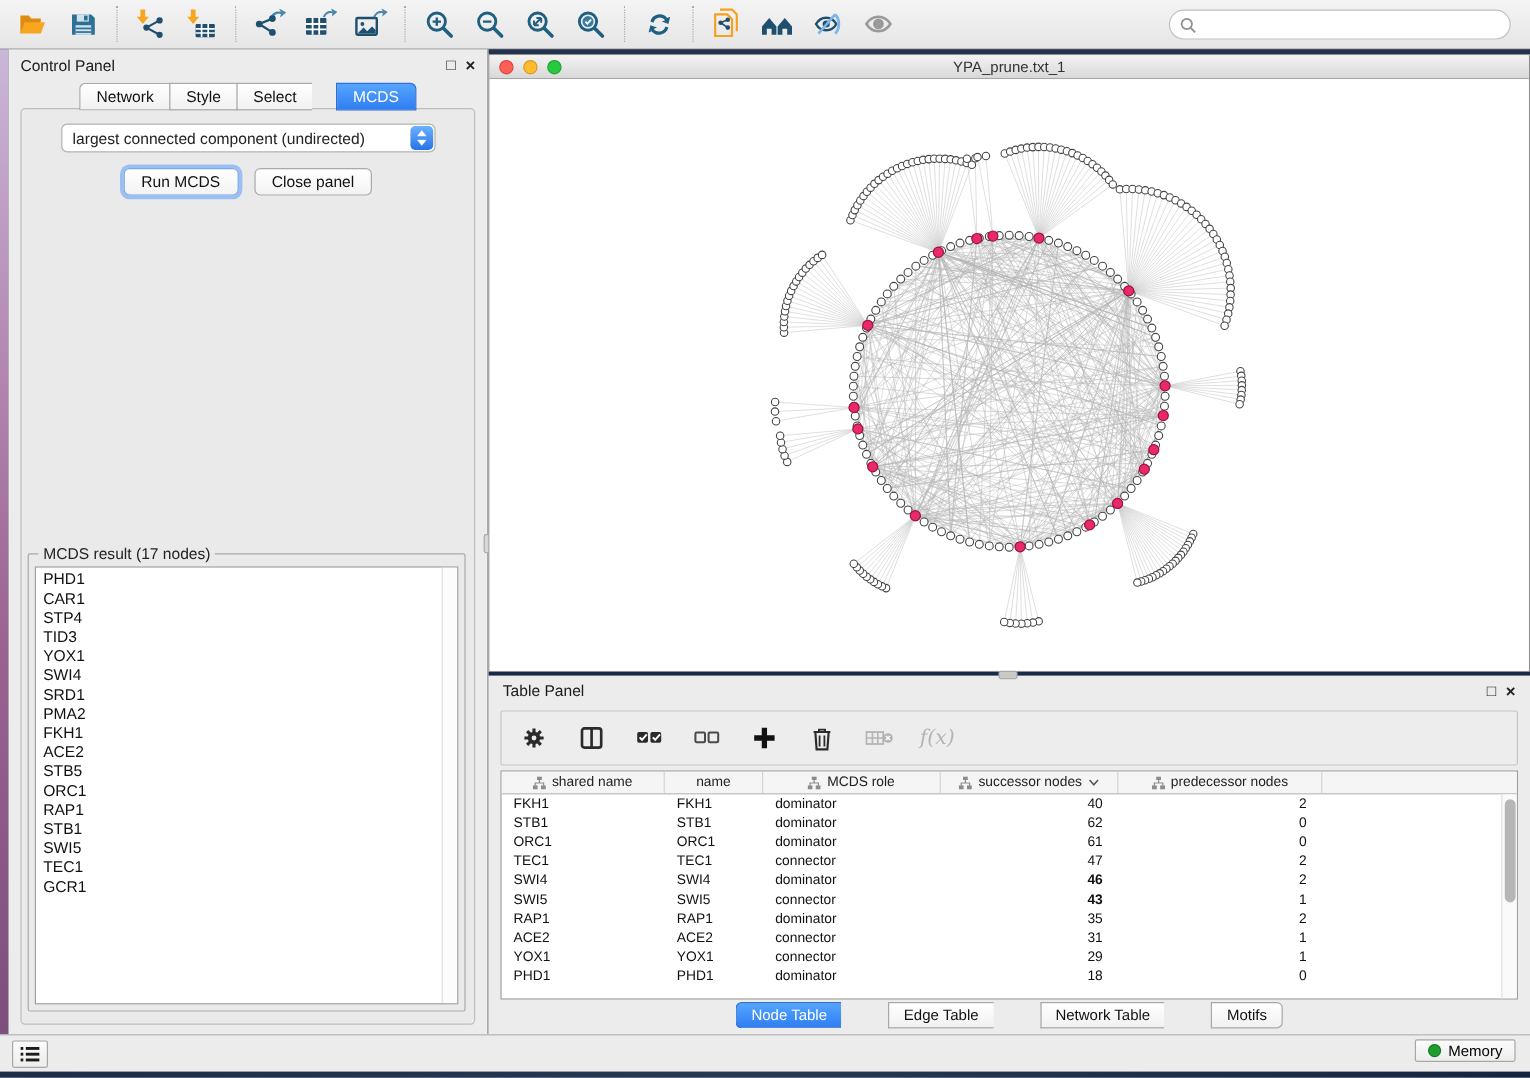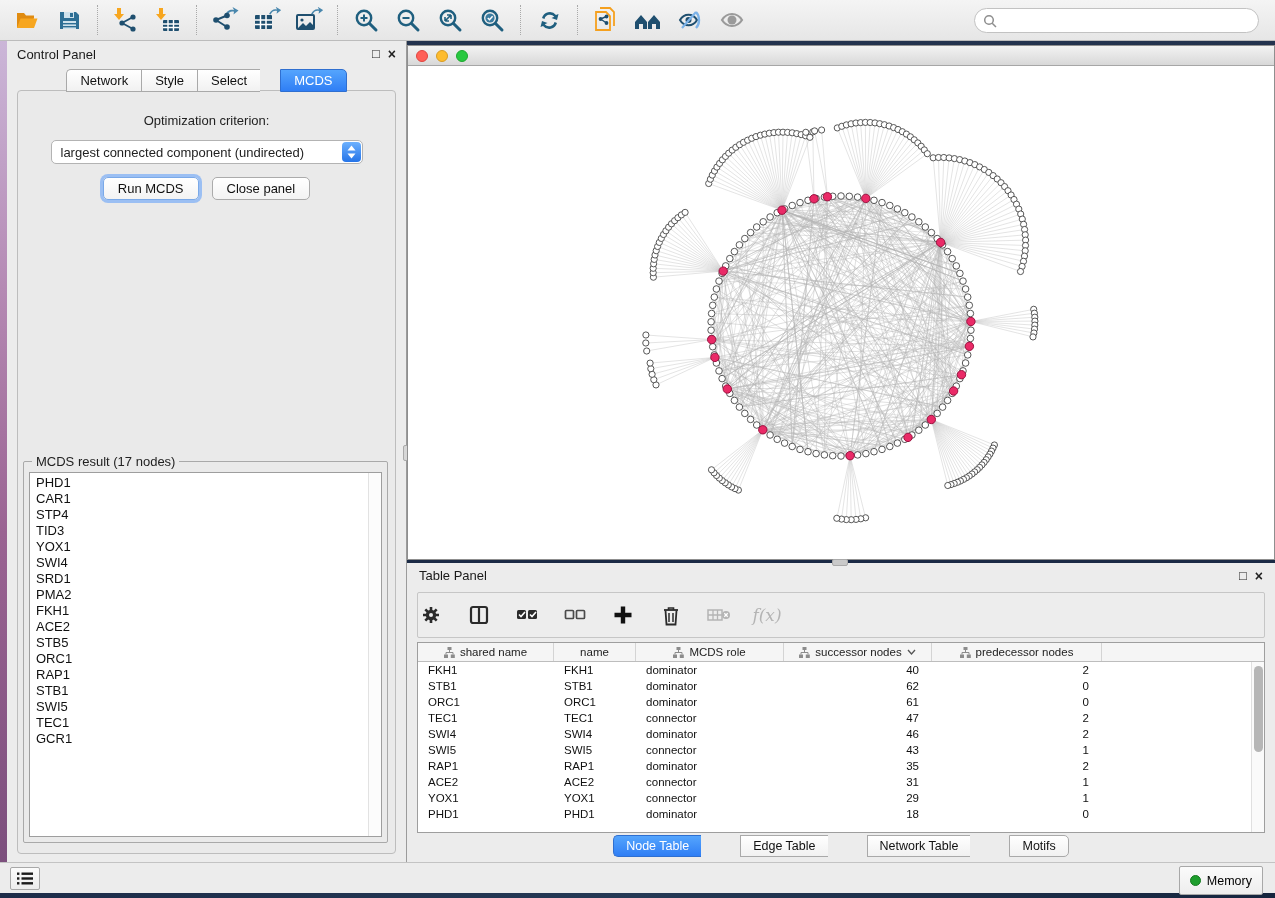--- a/index.html
+++ b/index.html
@@ -72,21 +72,21 @@
   .light.yellow { background:#febc2e; border:1px solid #d89c22; }
   .light.green { background:#28c840; border:1px solid #1da82f; }
   .net-title { position:absolute; left:0; right:0; text-align:center; font-size:12.5px; color:#333; }
   .net-canvas { position:relative; width:866px; height:493px; background:#fff; }
   .h-grip { position:absolute; left:425px; top:-4px; width:16px; height:7px; background:#c9c9c9; border:1px solid #aaa; border-radius:2px; }
   .v-grip { position:absolute; left:-6px; top:404px; width:7px; height:16px; background:#d7d7d7; border:1px solid #aaa; border-radius:2px; }
   
   .table-panel { position:absolute; left:407px; top:563px; width:868px; height:299px; background:#ececec; }
   .tp-titlebar { height:25px; display:flex; align-items:center; padding:0 12px; }
   .tp-toolbar { position:absolute; left:10px; right:10px; top:29px; height:46px;
-    background:#ededed; border:1px solid #c6c6c6; border-radius:2px; display:flex; align-items:center; gap:22px; }
+    background:#ededed; border:1px solid #c6c6c6; border-radius:2px; display:flex; align-items:center; padding-left:14px; gap:22px; }
   .tt-btn { background:none; border:none; cursor:pointer; display:flex; align-items:center; justify-content:center; width:26px; height:26px; }
   .tt-btn.disabled { cursor:default; }
   .fx { font-family:"DejaVu Serif","Liberation Serif",serif; font-style:italic; font-size:17px; color:#b4b4b4; }
   .table-box { position:absolute; left:10px; right:10px; top:79px; bottom:29px; background:#fff; border:1px solid #9e9e9e; overflow:hidden; }
   .thead { display:flex; height:19px; background:#f5f5f5; border-bottom:1px solid #bdbdbd; }
   .th { display:flex; align-items:center; justify-content:center; gap:5px; font-size:11.5px; color:#222;
     border-right:1px solid #d4d4d4; cursor:pointer; flex-shrink:0; }
   .tbody { position:relative; }
   .tr { display:flex; height:16px; cursor:pointer; }
   .td { font-size:11.5px; color:#111; padding-left:10px; display:flex; align-items:center; flex-shrink:0;
@@ -99,21 +99,21 @@
     border:1px solid #a9a9a9; border-right-width:0; cursor:pointer; color:#111; }
   .tp-tab:first-child { border-radius:5px 0 0 5px; }
   .tp-tab:last-child { border-right-width:1px; border-radius:0 5px 5px 0; }
   .tp-tab.active { background:linear-gradient(#55a5fd,#2f7ef5); color:#fff; border-color:#2f6fd0; }
   
   .statusbar { position:absolute; left:0; top:862px; width:1275px; height:31px;
     background:#ececec; border-top:1px solid #c3c3c3; }
   .panel-menu-btn { position:absolute; left:10px; top:4px; width:30px; height:23px;
     background:linear-gradient(#fbfbfb,#ededed); border:1px solid #a8a8a8; border-radius:2px;
     display:flex; align-items:center; justify-content:center; cursor:pointer; }
-  .memory-btn { position:absolute; right:12px; top:3px; height:29px; padding:0 10px;
+  .memory-btn { position:absolute; right:12px; top:3px; height:19px; padding:0 10px;
     background:linear-gradient(#fbfbfb,#ededed); border:1px solid #a8a8a8; border-radius:2px;
     display:flex; align-items:center; gap:6px; font-size:12.5px; cursor:pointer; }
   .mem-dot { width:11px; height:11px; border-radius:50%; background:#1e9e2d; border:1px solid #157a20; }
 </style>
 </head>
 <body>
 
 <div class="toolbar">
   <button class="tb-btn">
     <svg width="26" height="26" viewBox="0 0 26 26">
@@ -269,21 +269,20 @@
       <button class="win-btn">×</button>
     </span>
   </div>
   <div class="cp-tabs">
       <button class="cp-tab">Network</button>
       <button class="cp-tab">Style</button>
       <button class="cp-tab">Select</button>
       <button class="cp-tab active">MCDS</button>
     </div>
   <div class="cp-content">
-    <div class="opt-label">Optimization criterion:</div>
     <div class="select">
       <span class="sel-text">largest connected component (undirected)</span>
       <span class="stepper">
         <svg width="9" height="6" viewBox="0 0 9 6">
             <path d="M0.5 5.5 L4.5 0.5 L8.5 5.5 Z" fill="#fff"></path>
           </svg>
         <svg width="9" height="6" viewBox="0 0 9 6">
             <path d="M0.5 0.5 L4.5 5.5 L8.5 0.5 Z" fill="#fff"></path>
           </svg>
       </span>
@@ -316,20 +315,21 @@
           </div>
         <div class="mcds-scroll"></div>
       </div>
     </div>
   </div>
   <div class="v-grip" style="position:absolute; right:-4px; left:auto;"></div>
 </div>
 
 <div class="net-window">
   <div class="net-titlebar">
+    <span class="net-title">YPA_prune.txt_1</span>
     <span class="lights">
       <span class="light red"></span>
       <span class="light yellow"></span>
       <span class="light green"></span>
     </span>
   </div>
   <div class="net-canvas">
     <svg width="866" height="493" viewBox="0 0 866 493">
         <g>
           <line x1="374.0" y1="144.2" x2="551.9" y2="207.4" stroke="#b5b5b5" stroke-width="0.6" stroke-opacity="0.7"></line>
@@ -1332,28 +1332,28 @@
           <div class="td" style="width: 136px;">TEC1</div>
           <div class="td" style="width: 82px;">TEC1</div>
           <div class="td" style="width: 148px;">connector</div>
           <div class="td num" style="width: 148px;">47</div>
           <div class="td num" style="width: 170px;">2</div>
         </div>
         <div class="tr">
           <div class="td" style="width: 136px;">SWI4</div>
           <div class="td" style="width: 82px;">SWI4</div>
           <div class="td" style="width: 148px;">dominator</div>
-          <div class="td num" style="width: 148px;">46</div>
+          <div class="td num" style="width: 148px; font-weight: bold;">46</div>
           <div class="td num" style="width: 170px;">2</div>
         </div>
         <div class="tr">
           <div class="td" style="width: 136px;">SWI5</div>
           <div class="td" style="width: 82px;">SWI5</div>
           <div class="td" style="width: 148px;">connector</div>
-          <div class="td num" style="width: 148px;">43</div>
+          <div class="td num" style="width: 148px; font-weight: bold;">43</div>
           <div class="td num" style="width: 170px;">1</div>
         </div>
         <div class="tr">
           <div class="td" style="width: 136px;">RAP1</div>
           <div class="td" style="width: 82px;">RAP1</div>
           <div class="td" style="width: 148px;">dominator</div>
           <div class="td num" style="width: 148px;">35</div>
           <div class="td num" style="width: 170px;">2</div>
         </div>
         <div class="tr">

